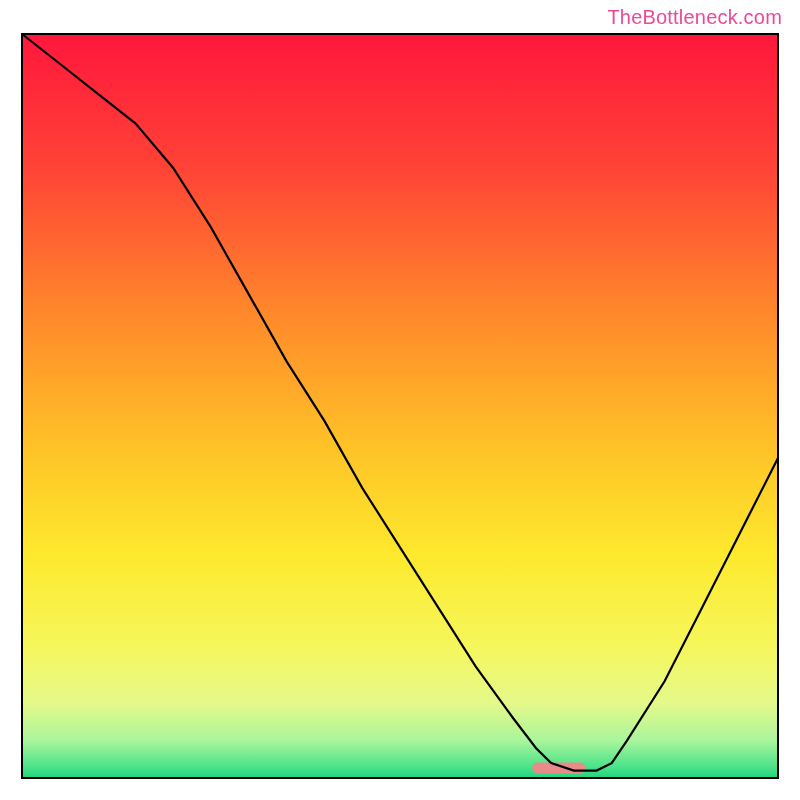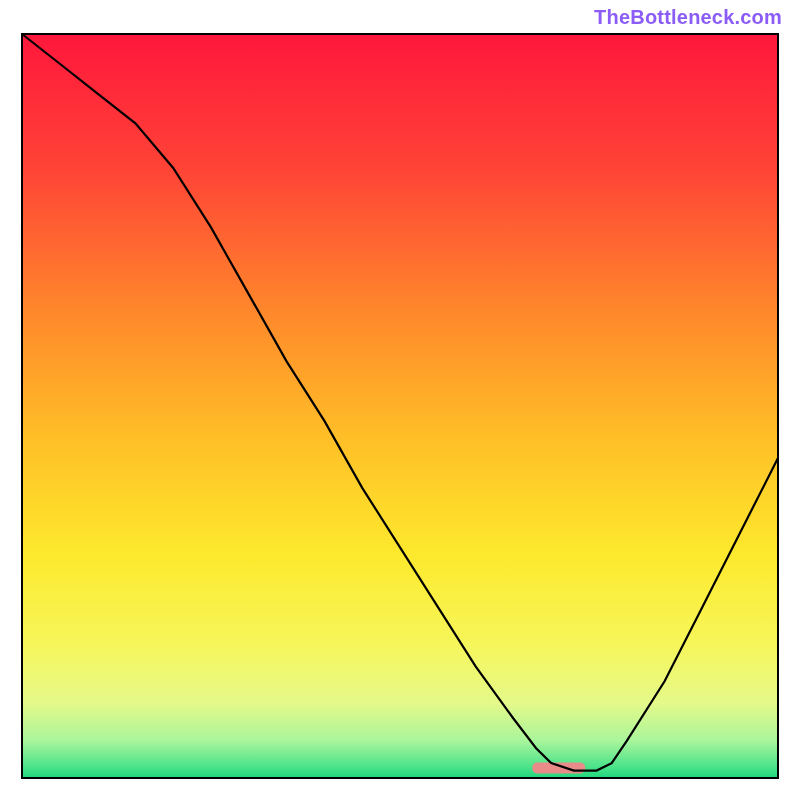--- a/index.html
+++ b/index.html
@@ -8,22 +8,22 @@
     height: 800px;
     background: #ffffff;
     position: relative;
     font-family: Arial, sans-serif;
   }
   .watermark {
     position: absolute;
     top: 6px;
     right: 18px;
     font-size: 20px;
-    color: #8b5cf6;
-    font-weight: bold;
+    color: #ec4899;
+    font-weight: normal;
     letter-spacing: 0.2px;
   }
   .chart-area {
     position: absolute;
     left: 21px;
     top: 33px;
     width: 758px;
     height: 746px;
   }
   .chart-area svg {

